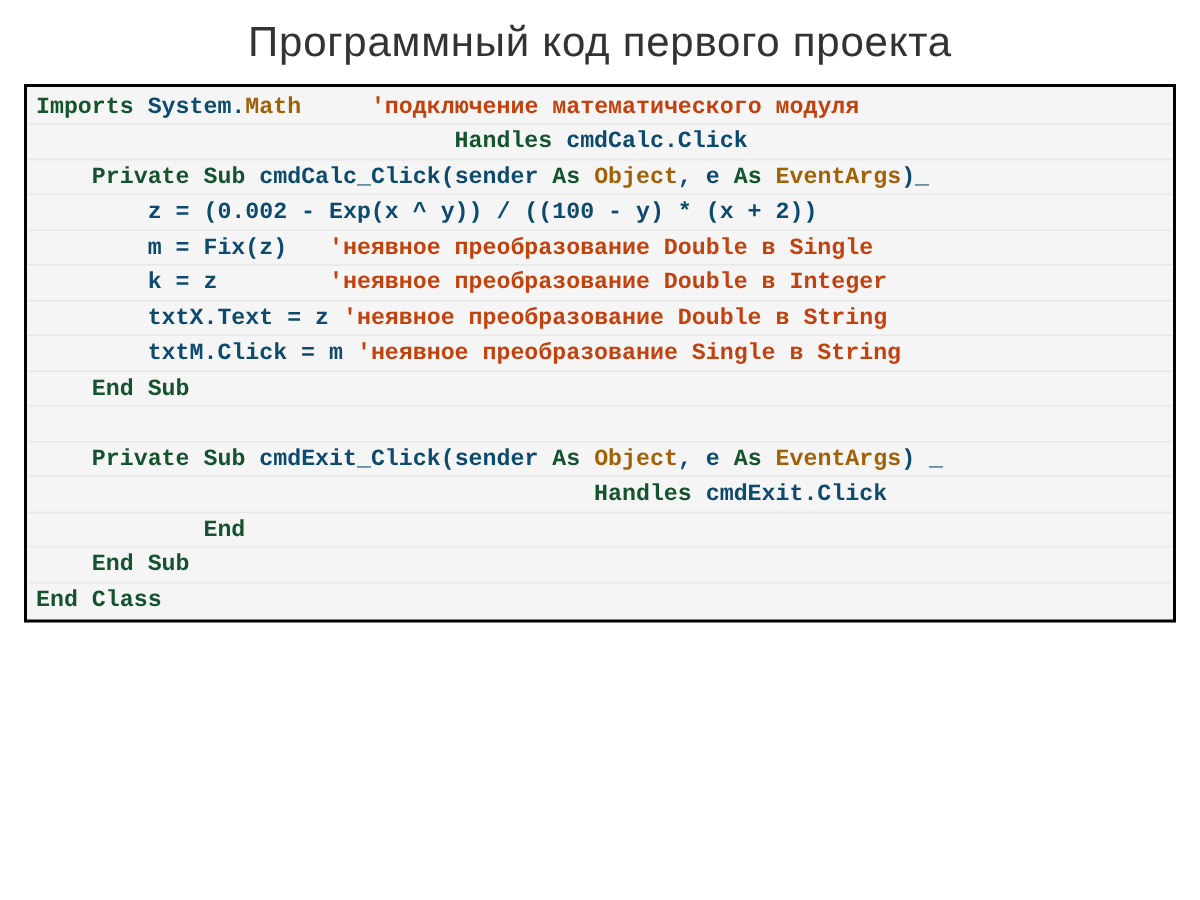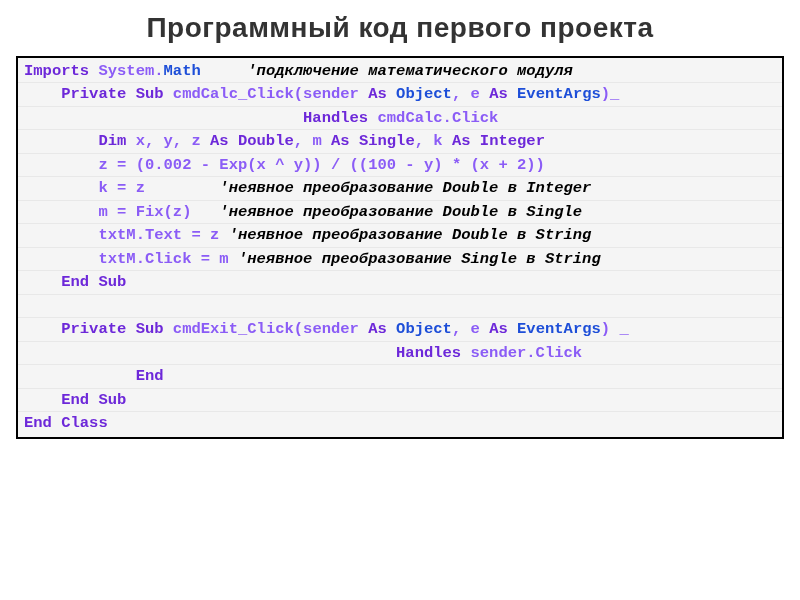--- a/index.html
+++ b/index.html
@@ -5,82 +5,81 @@
   body {
     margin: 0;
     padding: 10px 16px;
     background: #ffffff;
     font-family: Arial, sans-serif;
     width: 800px;
     box-sizing: border-box;
   }
   .title {
     font-size: 28px;
-    font-weight: bold;
+    font-weight: normal;
     color: #333;
     text-align: center;
     margin: 2px 0 12px 0;
     letter-spacing: 0.5px;
   }
   .code-box {
     border: 2px solid #000;
     background: #f5f5f5;
     font-family: "Courier New", monospace;
     font-size: 15.5px;
     font-weight: bold;
     line-height: 1.45;
     padding: 2px 0 2px 0;
   }
   .code-line {
     white-space: pre;
     border-bottom: 1px solid #e8e8e8;
     padding: 0 6px;
   }
   .code-line:last-child { border-bottom: none; }
-  .kw   { color: #6d28d9; }      
-  .typ  { color: #1d4ed8; }      
-  .cmt  { color: #000000; font-style: italic; } 
-  .plain{ color: #8b5cf6; }
+  .kw   { color: #14532d; }      
+  .typ  { color: #a16207; }      
+  .cmt  { color: #c2410c; } 
+  .plain{ color: #0c4a6e; }
 </style>
 </head>
 <body>
 
 <div class="title">Программный код первого проекта</div>
 
 <div class="code-box">
 
   <div class="code-line"><span class="kw">Imports</span><span class="plain"> System.</span><span class="typ">Math</span><span class="plain">     </span><span class="cmt">'подключение математического модуля</span></div>
 
 
+  <div class="code-line"><span>                              </span><span class="kw">Handles</span><span class="plain"> cmdCalc.Click</span></div>
+
   <div class="code-line"><span>    </span><span class="kw">Private</span><span> </span><span class="kw">Sub</span><span class="plain"> cmdCalc_Click(sender </span><span class="kw">As</span><span class="typ"> Object</span><span class="plain">, e </span><span class="kw">As</span><span class="typ"> EventArgs</span><span class="plain">)_</span></div>
 
-  <div class="code-line"><span>                              </span><span class="kw">Handles</span><span class="plain"> cmdCalc.Click</span></div>
-
-  <div class="code-line"><span>        </span><span class="kw">Dim</span><span class="plain"> x, y, z </span><span class="kw">As</span><span class="kw"> Double</span><span class="plain">, m </span><span class="kw">As</span><span class="kw"> Single</span><span class="plain">, k </span><span class="kw">As</span><span class="kw"> Integer</span></div>
 
 
 
   <div class="code-line"><span>        </span><span class="plain">z = (0.002 - Exp(x ^ y)) / ((100 - y) * (x + 2))</span></div>
 
+  <div class="code-line"><span>        </span><span class="plain">m = Fix(z)   </span><span class="cmt">'неявное преобразование Double в Single</span></div>
+
   <div class="code-line"><span>        </span><span class="plain">k = z        </span><span class="cmt">'неявное преобразование Double в Integer</span></div>
 
-  <div class="code-line"><span>        </span><span class="plain">m = Fix(z)   </span><span class="cmt">'неявное преобразование Double в Single</span></div>
-
-  <div class="code-line"><span>        </span><span class="plain">txtM.Text = z </span><span class="cmt">'неявное преобразование Double в String</span></div>
+  <div class="code-line"><span>        </span><span class="plain">txtX.Text = z </span><span class="cmt">'неявное преобразование Double в String</span></div>
 
 
   <div class="code-line"><span>        </span><span class="plain">txtM.Click = m </span><span class="cmt">'неявное преобразование Single в String</span></div>
 
   <div class="code-line"><span>    </span><span class="kw">End</span><span> </span><span class="kw">Sub</span></div>
 
   <div class="code-line"><span> </span></div>
 
   <div class="code-line"><span>    </span><span class="kw">Private</span><span> </span><span class="kw">Sub</span><span class="plain"> cmdExit_Click(sender </span><span class="kw">As</span><span class="typ"> Object</span><span class="plain">, e </span><span class="kw">As</span><span class="typ"> EventArgs</span><span class="plain">) _</span></div>
 
-  <div class="code-line"><span>                                        </span><span class="kw">Handles</span><span class="plain"> sender.Click</span></div>
+  <div class="code-line"><span>                                        </span><span class="kw">Handles</span><span class="plain"> cmdExit.Click</span></div>
 
   <div class="code-line"><span>            </span><span class="kw">End</span></div>
 
   <div class="code-line"><span>    </span><span class="kw">End</span><span> </span><span class="kw">Sub</span></div>
 
   <div class="code-line"><span class="kw">End</span><span> </span><span class="kw">Class</span></div>
 
 </div>
 
 </body></html>

